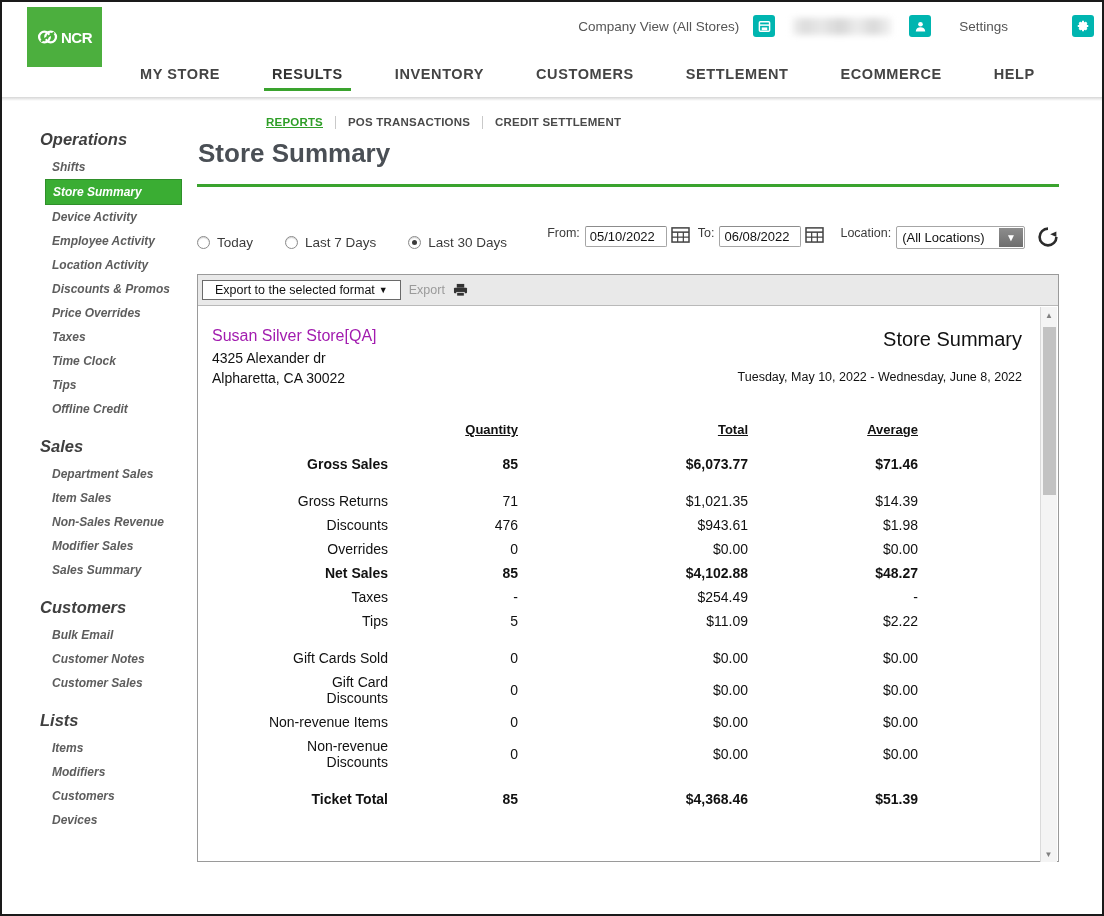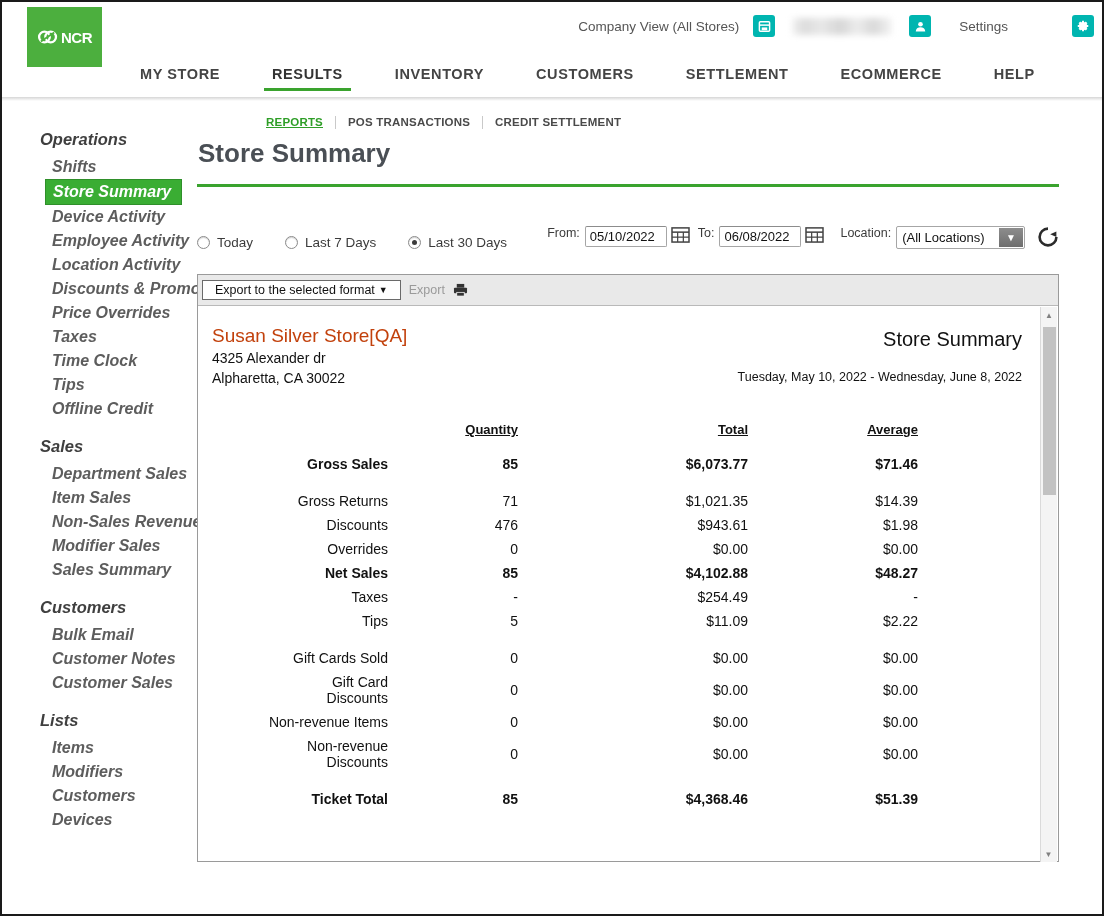--- a/index.html
+++ b/index.html
@@ -97,21 +97,21 @@
   .sidebar {
     position: absolute; left: 0; top: 124px; width: 190px; height: 788px;
     padding-left: 38px; padding-top: 4px; font-style: italic;
   }
   .side-group-title {
     font-size: 16.5px; font-weight: bold; color: #3f3f3f;
     margin-top: 16px; margin-bottom: 6px;
   }
   .side-group-title:first-child { margin-top: 0; }
   .side-item {
-    font-size: 16px; font-weight: bold; color: #5d5d5d;
+    font-size: 12px; font-weight: bold; color: #5d5d5d;
     padding: 5px 0 5px 12px; line-height: 14px;
     white-space: nowrap;
   }
   .side-item.active {
     background: #3aad33; color: #fff;
     margin-left: 5px; margin-right: 10px;
     padding-left: 7px;
     border: 1px solid #2f8f2a;
   }
 
@@ -195,21 +195,21 @@
   }
   .export-btn { font-size: 12.5px; color: #9a9a9a; }
 
   .reportbody {
     position: relative;
     height: 556px; overflow: hidden;
     padding: 18px 36px 0 14px;
   }
 
   .rep-head { display: flex; justify-content: space-between; }
-  .rep-store { font-size: 19px; color: #c2410c; line-height: 24px; }
+  .rep-store { font-size: 16px; color: #a21caf; line-height: 24px; }
   .rep-addr { font-size: 14px; color: #111; line-height: 20px; }
   .rep-title { font-size: 20px; color: #111; text-align: right; line-height: 30px; }
   .rep-range { font-size: 12.5px; color: #111; text-align: right; margin-top: 16px; }
 
   table.summary {
     margin-top: 34px; width: 680px; border-collapse: collapse;
     margin-left: 26px;
   }
   table.summary th {
     font-size: 13px; font-weight: bold; color: #111;

